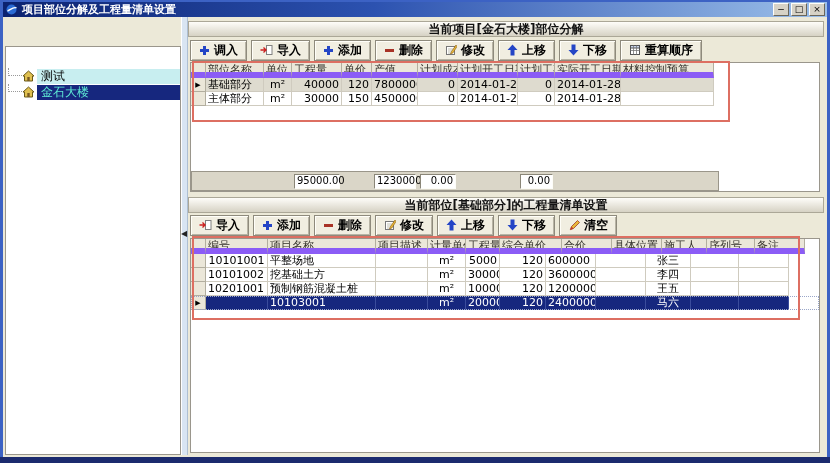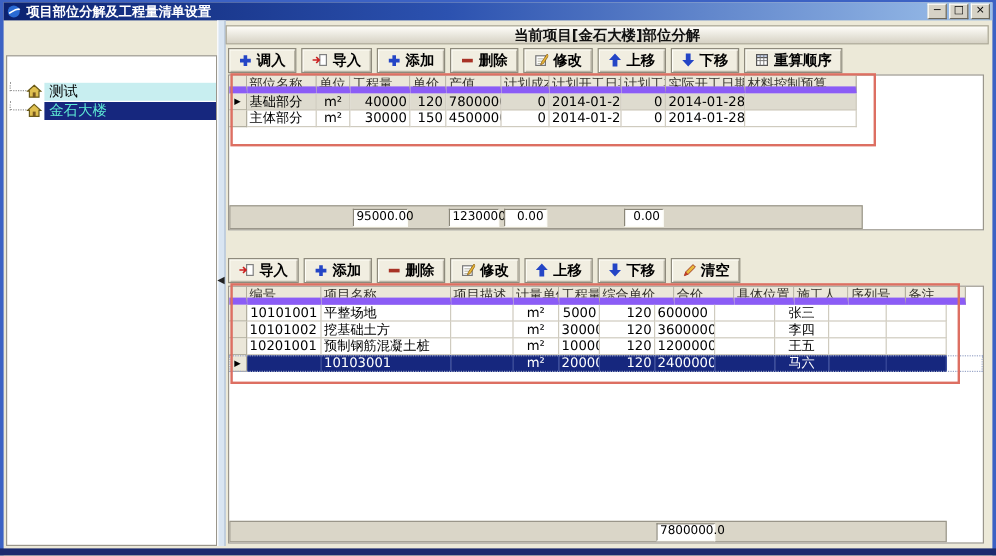--- a/index.html
+++ b/index.html
@@ -235,20 +235,21 @@
         </div>
       </div>
     <div class="gridfooter gf-top">
       <div class="sumbox" style="left:102px;top:2px;width:46px">95000.00</div>
       <div class="sumbox" style="left:182px;top:2px;width:42px">1230000</div>
       <div class="sumbox" style="left:228px;top:2px;width:36px">0.00</div>
       <div class="sumbox" style="left:328px;top:2px;width:33px">0.00</div>
     </div>
   </div>
 
+  <div class="ghead ghead-bottom">当前部位[基础部分]的工程量清单设置</div>
   <div class="toolbar toolbar-bottom" id="toolbar-bottom">
       <button class="tbtn">
         <span class="ticon">
           <svg width="13" height="12" viewBox="0 0 13 12">
             <rect x="6.5" y="1.5" width="5.5" height="9" fill="#fff" stroke="#808080"></rect>
             <path d="M0.5 6H6M3.5 3.5L6 6 3.5 8.5" stroke="#cc2020" stroke-width="1.4" fill="none"></path>
           </svg>
         </span>
         <span>导入</span>
       </button>
@@ -371,20 +372,17 @@
           <div class="c" style="width: 38px; text-align: center;">m²</div>
           <div class="c" style="width: 34px; text-align: right;">20000</div>
           <div class="c" style="width: 46px; text-align: right;">120</div>
           <div class="c" style="width: 50px; text-align: right;">2400000</div>
           <div class="c" style="width: 50px; text-align: left;"></div>
           <div class="c" style="width: 45px; text-align: center;">马六</div>
           <div class="c" style="width: 48px; text-align: left;"></div>
           <div class="c" style="width: 50px; text-align: left;"></div>
         </div>
       </div>
-    <div class="gridfooter gf-bottom">
-      <div class="sumbox" style="left:355px;top:1px;width:49px">7800000.0</div>
-    </div>
   </div>
 
   <div class="anno anno-top"></div>
   <div class="anno anno-bottom"></div>
 </div>
 
 </body></html>

